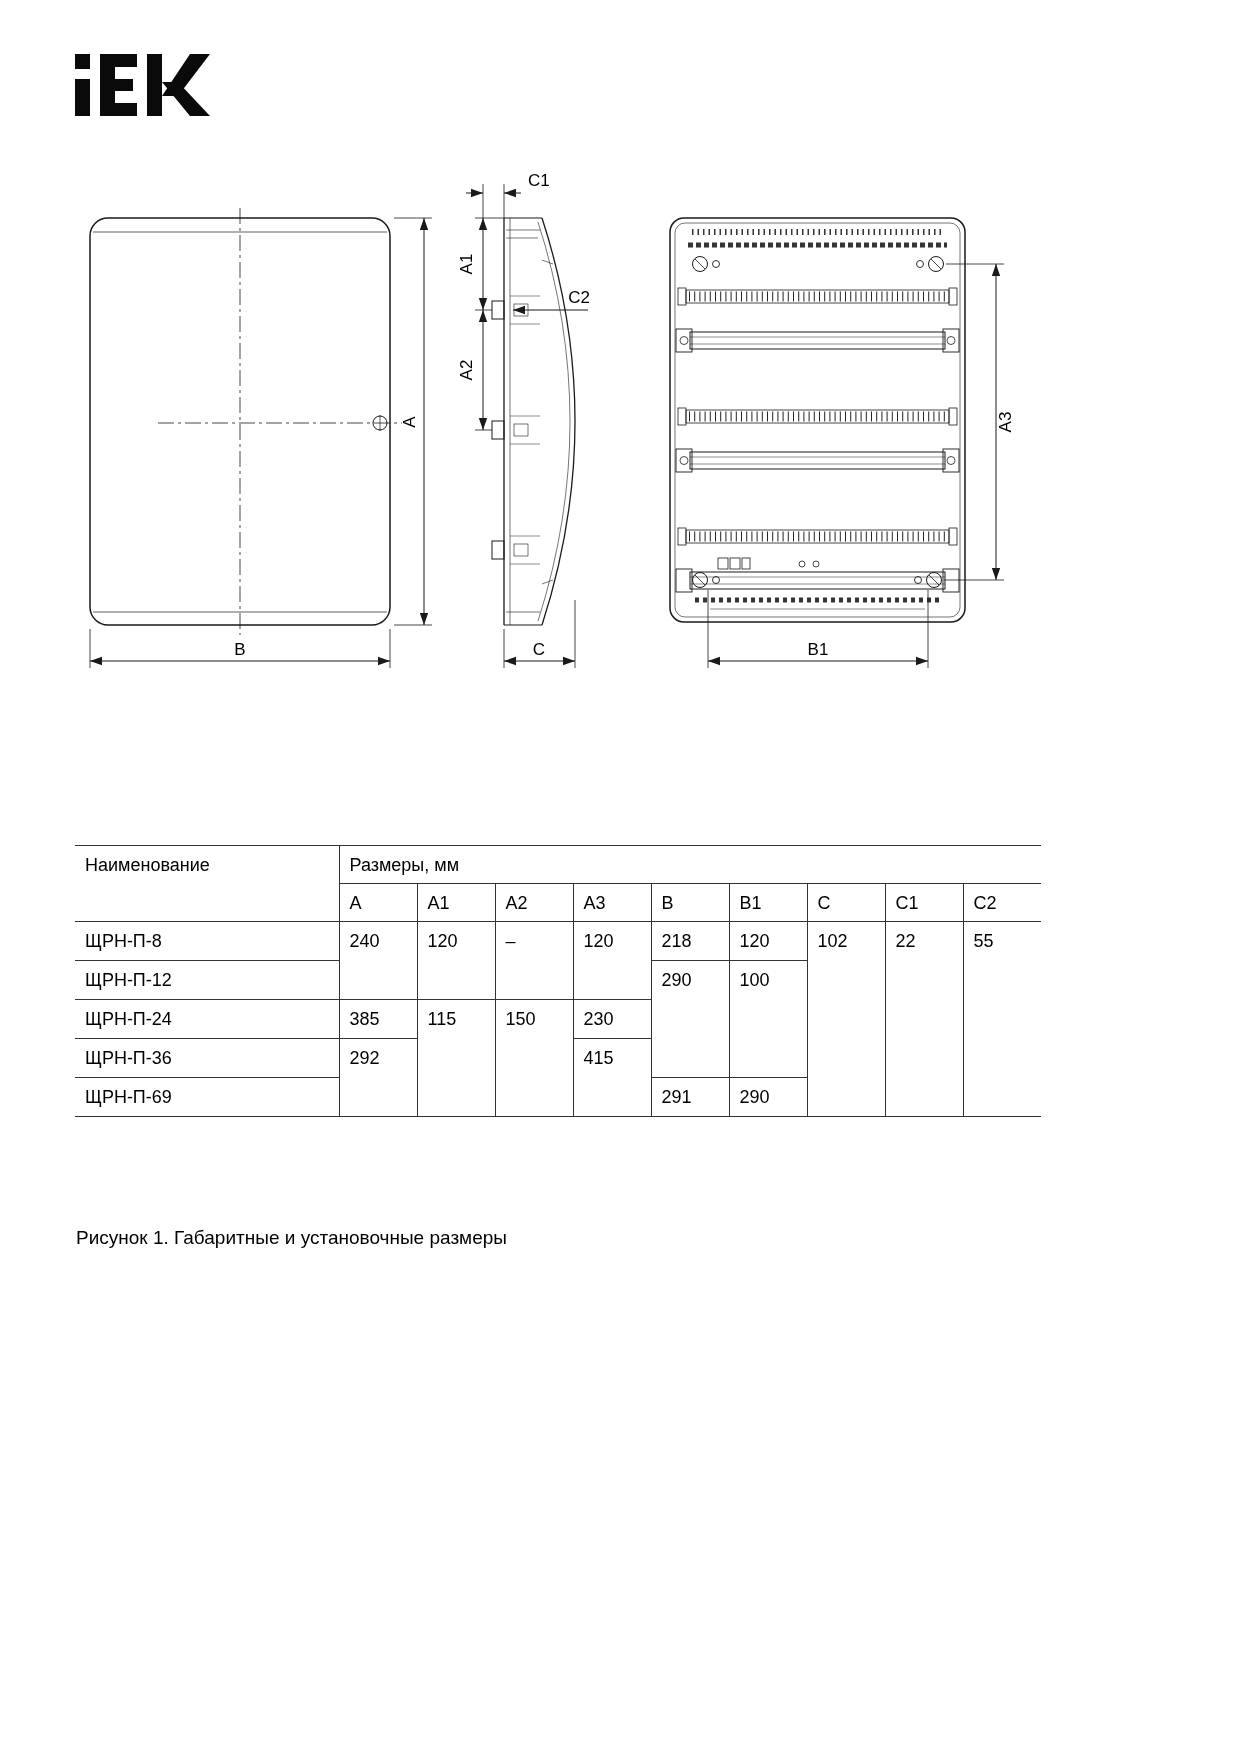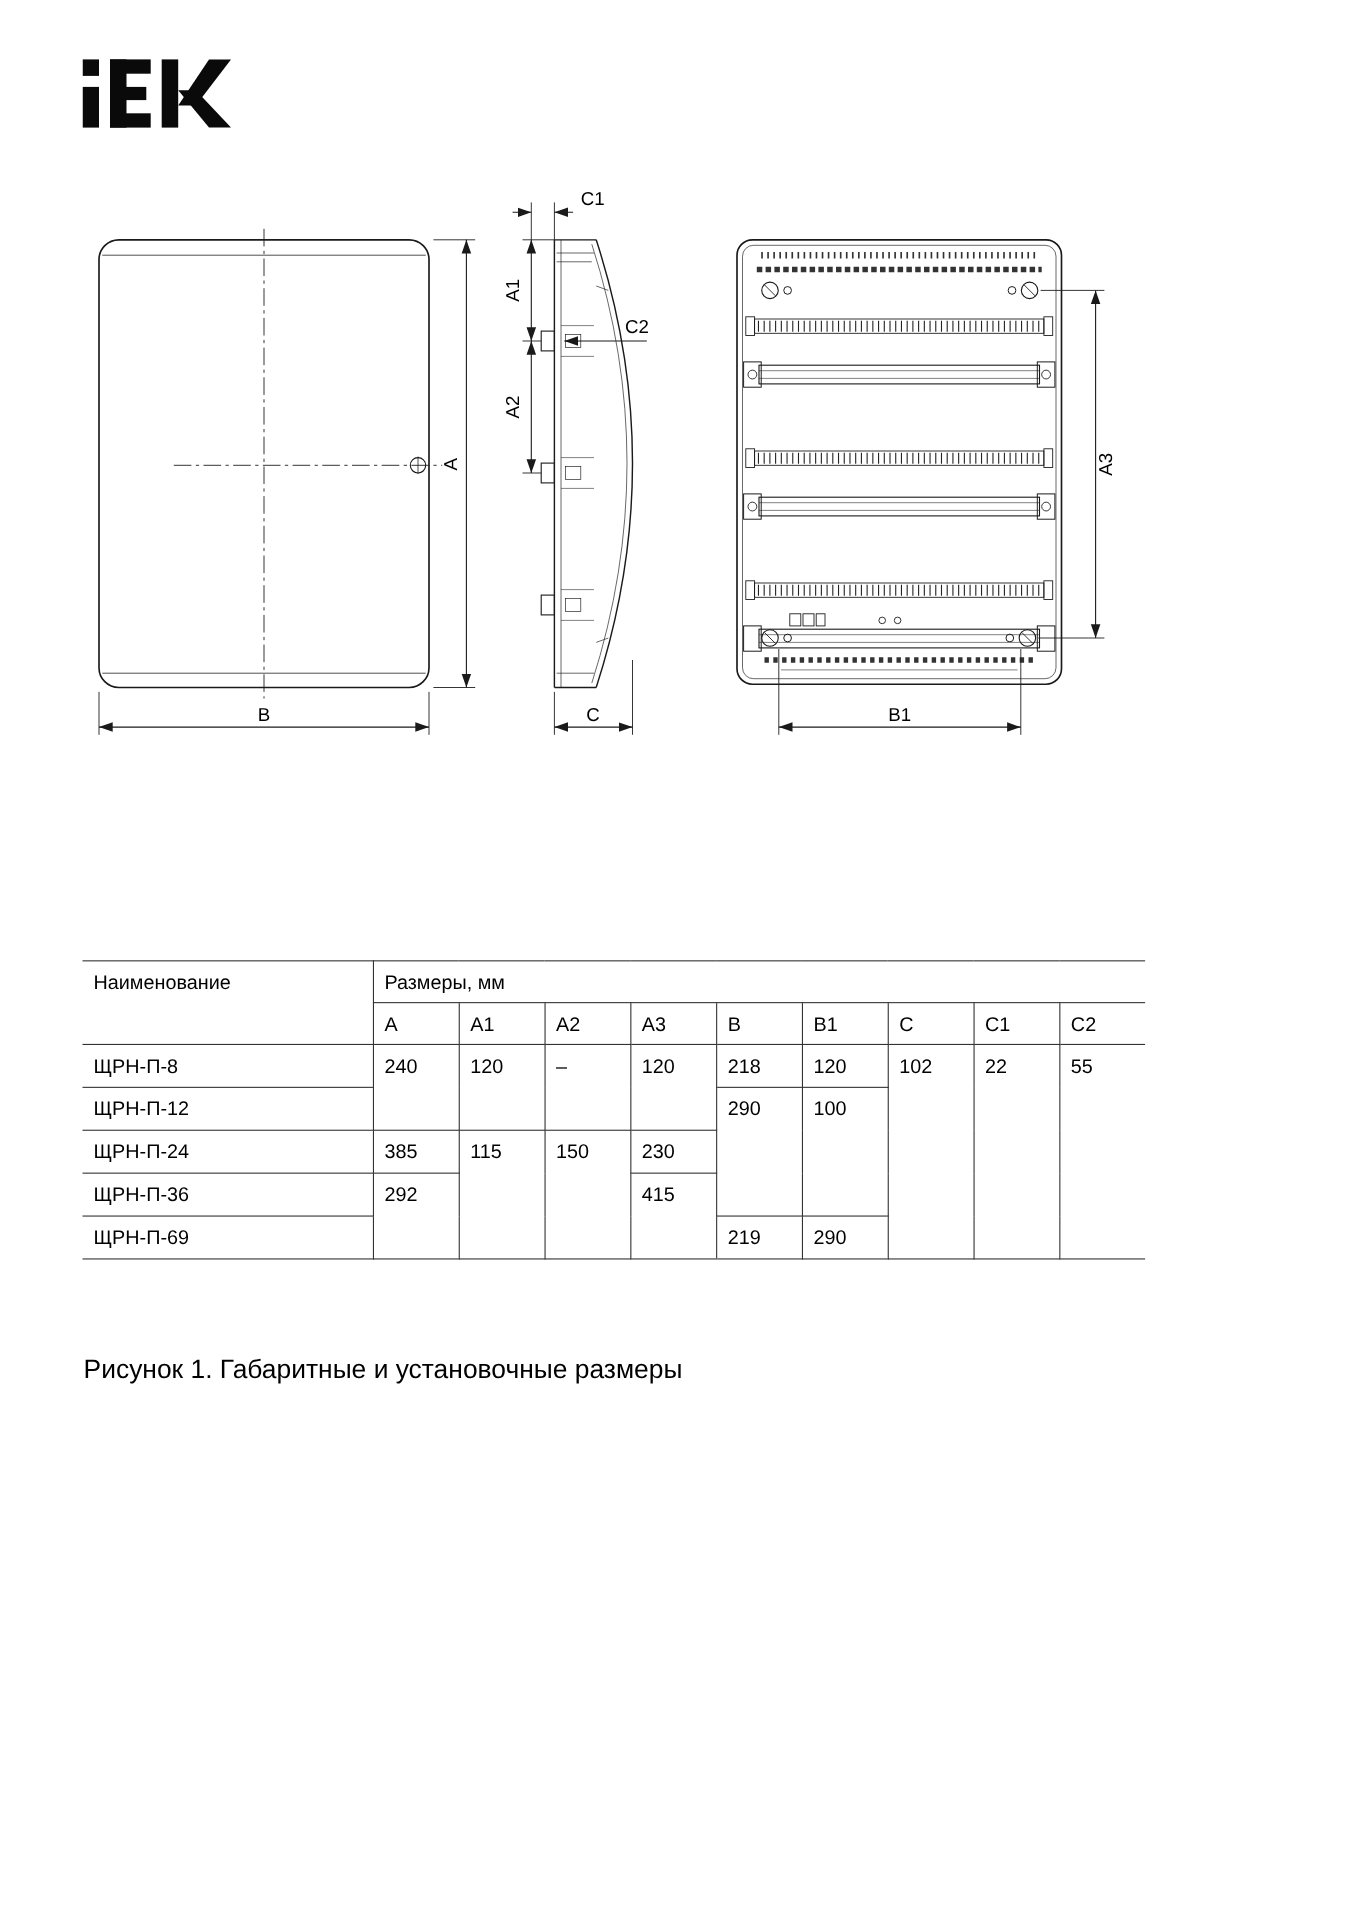--- a/index.html
+++ b/index.html
@@ -2,37 +2,37 @@
 <html><head>
 <meta charset="utf-8">
 <style>
   html,body{margin:0;padding:0;background:#fff;}
   body{
     width:1237px;height:1751px;position:relative;
     font-family:"Liberation Sans",sans-serif;color:#000;
   }
   .logo{position:absolute;left:75px;top:52px;}
   .drawings{position:absolute;left:70px;top:160px;}
-  .table-wrap{position:absolute;left:75px;top:845px;margin-top:28px;}
+  .table-wrap{position:absolute;left:75px;top:845px;}
   table.dim-table{
     border-collapse:collapse;table-layout:fixed;width:965px;
     font-size:18px;color:#000;
   }
   .dim-table col.w-name{width:264px;}
   .dim-table col.w-dim{width:78px;}
   .dim-table th,.dim-table td{
     border:1px solid #333;
     font-weight:normal;text-align:left;vertical-align:top;
     padding:9px 6px 4px 10px;
   }
   .dim-table thead tr{height:38px;}
   .dim-table tbody tr{height:39px;}
   .dim-table tr > *:first-child{border-left:0;}
   .dim-table tr > *:last-child{border-right:0;}
-  .caption{position:absolute;left:76px;top:1208px;font-size:24px;}
+  .caption{position:absolute;left:76px;top:1208px;font-size:19px;}
   svg text{font-family:"Liberation Sans",sans-serif;font-size:17px;fill:#000;}
   .ln{stroke:#1a1a1a;fill:none;}
 </style>
 </head>
 <body>
 
 <div class="logo">
   <svg width="138" height="66" viewBox="0 0 138 66">
     <title>IEK</title>
     <g fill="#0a0a0a">
@@ -295,20 +295,20 @@
           <td rowspan="3">150</td>
           <td>230</td>
         </tr>
         <tr>
           <th>ЩРН-П-36</th>
           <td rowspan="2">292</td>
           <td rowspan="2">415</td>
         </tr>
         <tr>
           <th>ЩРН-П-69</th>
-          <td>219</td>
+          <td>291</td>
           <td>290</td>
         </tr>
       </tbody>
     </table>
 </div>
 
 <p class="caption">Рисунок 1. Габаритные и установочные размеры</p>
 
 </body></html>

